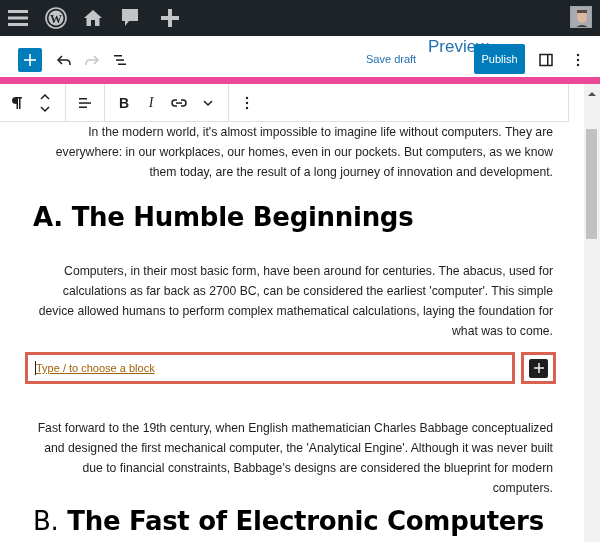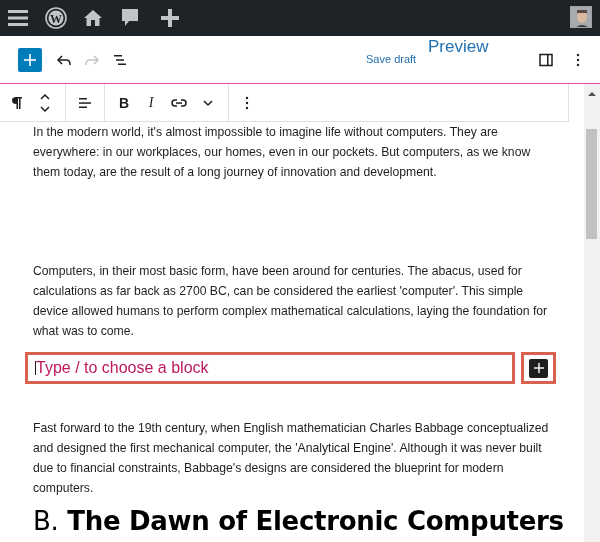--- a/index.html
+++ b/index.html
@@ -9,41 +9,41 @@
   .adminbar { position: absolute; left: 0; top: 0; width: 600px; height: 36px; background: #1d2327; display: flex; align-items: center; }
   .adminbar .ab-item { height: 36px; display: flex; align-items: center; justify-content: center; color: #c3c4c7; }
   .adminbar .ab-menu { width: 36px; margin-left: 0; }
   .adminbar .ab-wp { width: 40px; }
   .adminbar .ab-home { width: 34px; }
   .adminbar .ab-comment { width: 40px; }
   .adminbar .ab-new { width: 40px; }
   .adminbar .ab-avatar { position: absolute; right: 8px; top: 6px; width: 22px; height: 22px; background: #8a8f94; border: 1px solid #9ea3a8; overflow: hidden; }
 
   
-  .edheader { position: absolute; left: 0; top: 36px; width: 600px; height: 48px; background: #fff; border-bottom: 1px solid #ec4899; display: flex; align-items: center; }
+  .edheader { position: absolute; left: 0; top: 36px; width: 600px; height: 48px; background: #fff; border-bottom: 7px solid #ec4899; display: flex; align-items: center; }
   .inserter-btn { position: absolute; left: 18px; top: 12px; width: 24px; height: 24px; background: #007cba; border-radius: 2px; display: flex; align-items: center; justify-content: center; }
   .hdr-icon { position: absolute; top: 12px; width: 24px; height: 24px; display: flex; align-items: center; justify-content: center; }
   .save-draft { position: absolute; left: 366px; top: 17px; font-size: 11px; color: #2271b1; }
   .preview { position: absolute; left: 428px; top: 1px; font-size: 17px; color: #2271b1; }
   .publish { position: absolute; left: 474px; top: 8px; width: 51px; height: 30px; background: #007cba; color: #fff; font-size: 11px; border-radius: 2px; display: flex; align-items: center; justify-content: center; }
 
   
   .blocktb { position: absolute; left: 0; top: 84px; width: 569px; height: 38px; background: #fff; border-bottom: 1px solid #e0e0e0; }
   .tb-sep { position: absolute; top: 0; width: 1px; height: 38px; background: #e0e0e0; }
   .tb-btn { position: absolute; top: 7px; width: 22px; height: 24px; display: flex; align-items: center; justify-content: center; color: #1e1e1e; }
 
   
   .content { position: absolute; left: 0; top: 122px; width: 569px; height: 420px; overflow: hidden; }
-  .para { position: absolute; left: 33px; width: 520px; font-size: 12.2px; line-height: 20px; color: #1e1e1e; font-family: "Liberation Sans", sans-serif; }
+  .para { position: absolute; left: 33px; width: 520px; font-size: 12.2px; line-height: 20px; color: #1e1e1e; font-family: "Liberation Sans", sans-serif; text-align: right; }
   .heading { position: absolute; left: 33px; font-size: 26px; color: #000; font-family: "DejaVu Sans", sans-serif; letter-spacing: -0.3px; }
   .heading .num { font-weight: normal; }
 
   .placeholder-box { position: absolute; left: 25px; top: 230px; width: 490px; height: 32px; border: 3px solid #d9614f; background: #fff; display: flex; align-items: center; padding-left: 7px; }
   .placeholder-box .caret { width: 1px; height: 14px; background: #1e1e1e; }
-  .placeholder-box .ph { font-size: 16px; color: #be185d; }
+  .placeholder-box .ph { font-size: 11px; color: #a16207; text-decoration: underline; }
   .plus-box { position: absolute; left: 521px; top: 230px; width: 35px; height: 32px; border: 3px solid #d9614f; background: #fff; display: flex; align-items: center; justify-content: center; }
   .plus-box .inner { width: 19px; height: 19px; background: #1e1e1e; border-radius: 2px; display: flex; align-items: center; justify-content: center; }
 
   
   .scrollbar { position: absolute; left: 584px; top: 84px; width: 16px; height: 458px; background: #f1f1f1; }
   .scrollbar .up { position: absolute; left: 4px; top: 8px; width: 0; height: 0; border-left: 4px solid transparent; border-right: 4px solid transparent; border-bottom: 4px solid #505050; }
   .scrollbar .thumb { position: absolute; left: 2px; top: 45px; width: 11px; height: 110px; background: #c1c1c1; }
 </style>
 </head>
 <body>
@@ -111,20 +111,21 @@
   </div>
   <div class="hdr-icon" style="left:108px;">
     <svg width="16" height="16" viewBox="0 0 16 16">
         <rect x="2" y="3" width="8" height="1.5" fill="#1e1e1e"></rect>
         <rect x="4" y="7.3" width="8" height="1.5" fill="#1e1e1e"></rect>
         <rect x="6" y="11.5" width="8" height="1.5" fill="#1e1e1e"></rect>
       </svg>
   </div>
   <span class="save-draft">Save draft</span>
   <span class="preview">Preview</span>
+  <div class="publish">Publish</div>
   <div class="hdr-icon" style="left:534px;">
     <svg width="16" height="16" viewBox="0 0 16 16">
         <rect x="2" y="2.5" width="12" height="11" fill="none" stroke="#1e1e1e" stroke-width="1.5"></rect>
         <rect x="9" y="2.5" width="1.5" height="11" fill="#1e1e1e"></rect>
       </svg>
   </div>
   <div class="hdr-icon" style="left:566px;">
     <svg width="4" height="14" viewBox="0 0 4 14">
         <circle cx="2" cy="2" r="1.2" fill="#1e1e1e"></circle>
         <circle cx="2" cy="7" r="1.2" fill="#1e1e1e"></circle>
@@ -174,38 +175,39 @@
         <circle cx="2" cy="2" r="1.2" fill="#1e1e1e"></circle>
         <circle cx="2" cy="7" r="1.2" fill="#1e1e1e"></circle>
         <circle cx="2" cy="12" r="1.2" fill="#1e1e1e"></circle>
       </svg>
   </div>
   <div class="tb-sep" style="left:568px;"></div>
 </div>
 
 <div class="content">
   <p class="para" style="top:0px;">In the modern world, it's almost impossible to imagine life without computers. They are everywhere: in our workplaces, our homes, even in our pockets. But computers, as we know them today, are the result of a long journey of innovation and development.</p>
+  <h2 class="heading" style="top:80px;">A. The Humble Beginnings</h2>
   <p class="para" style="top:139px;">Computers, in their most basic form, have been around for centuries. The abacus, used for calculations as far back as 2700 BC, can be considered the earliest 'computer'. This simple device allowed humans to perform complex mathematical calculations, laying the foundation for what was to come.</p>
 
   <div class="placeholder-box">
     <span class="caret"></span>
     <span class="ph">Type / to choose a block</span>
   </div>
   <div class="plus-box">
     <div class="inner">
       <svg width="10" height="10" viewBox="0 0 10 10">
           <rect x="4.3" y="0" width="1.4" height="10" fill="#fff"></rect>
           <rect x="0" y="4.3" width="10" height="1.4" fill="#fff"></rect>
         </svg>
     </div>
   </div>
 
   <p class="para" style="top:296px;">Fast forward to the 19th century, when English mathematician Charles Babbage conceptualized and designed the first mechanical computer, the 'Analytical Engine'. Although it was never built due to financial constraints, Babbage's designs are considered the blueprint for modern computers.</p>
   <h2 class="heading" style="top:384px;">
     <span class="num">B.</span>
-    <span style="font-weight:bold;">The Dawn of Electronic Computers</span>
+    <span style="font-weight:bold;">The Fast of Electronic Computers</span>
   </h2>
 </div>
 
 <div class="scrollbar">
   <div class="up"></div>
   <div class="thumb"></div>
 </div>
 
 </body></html>

